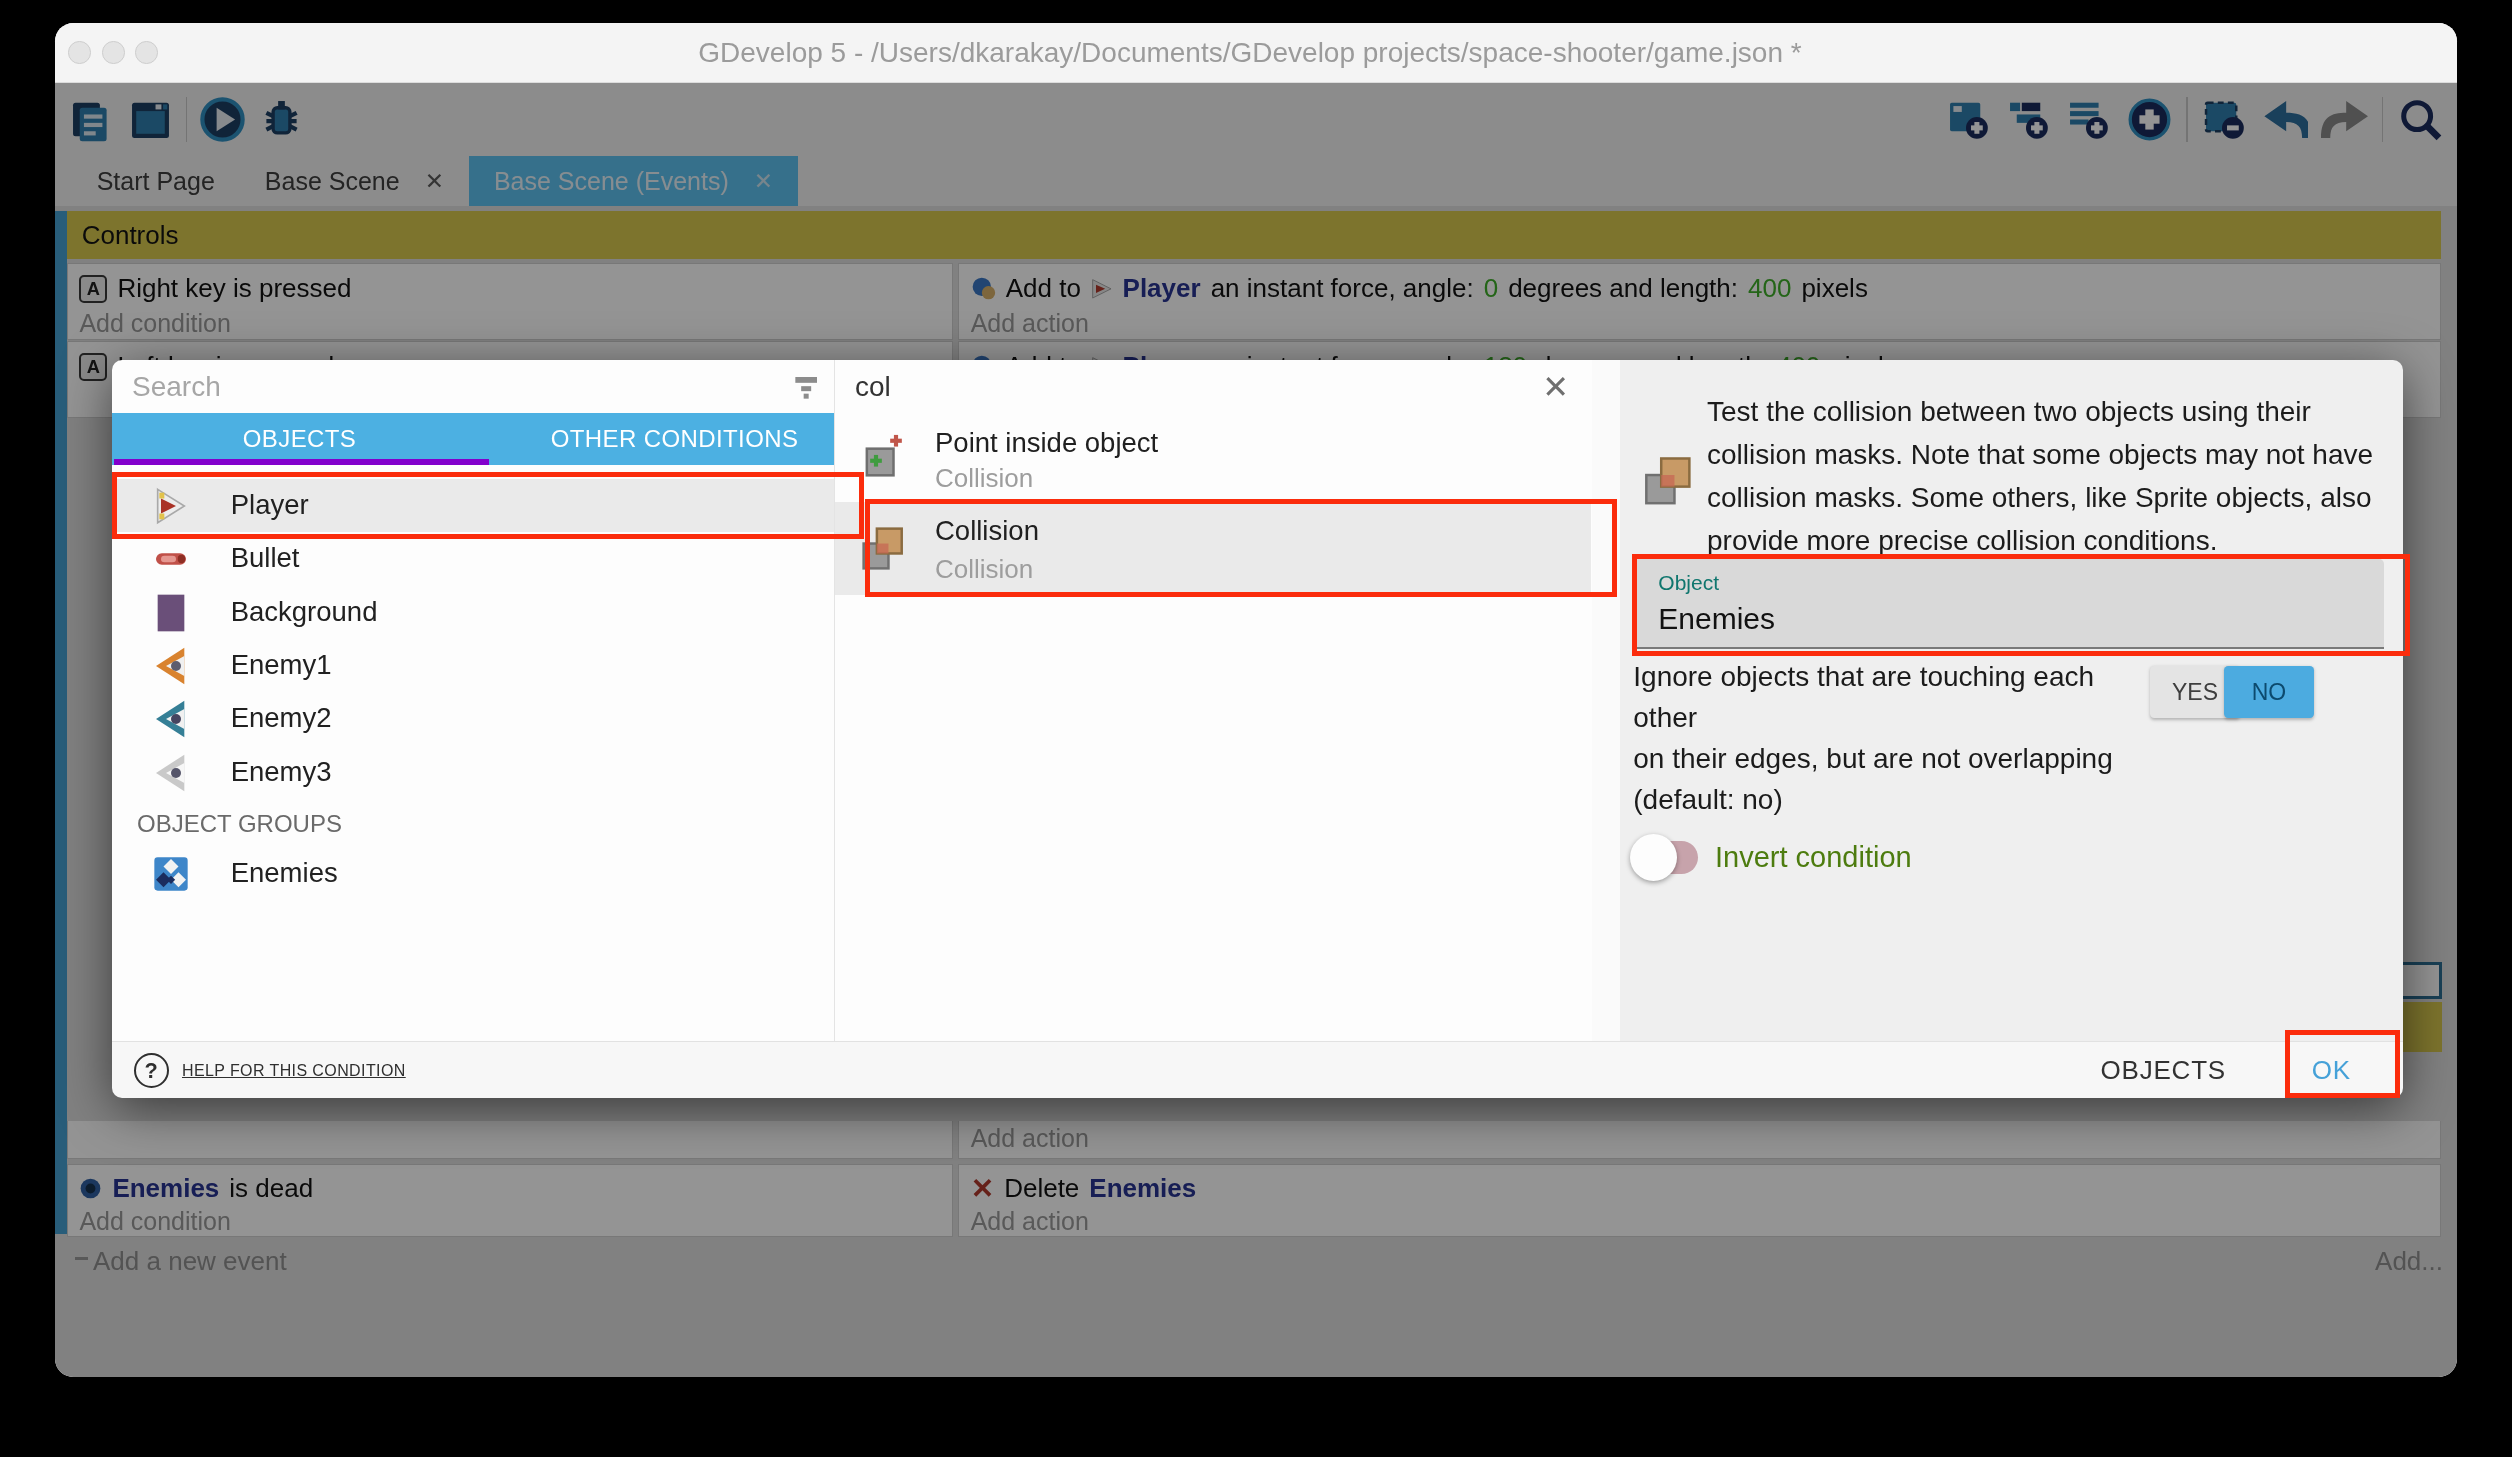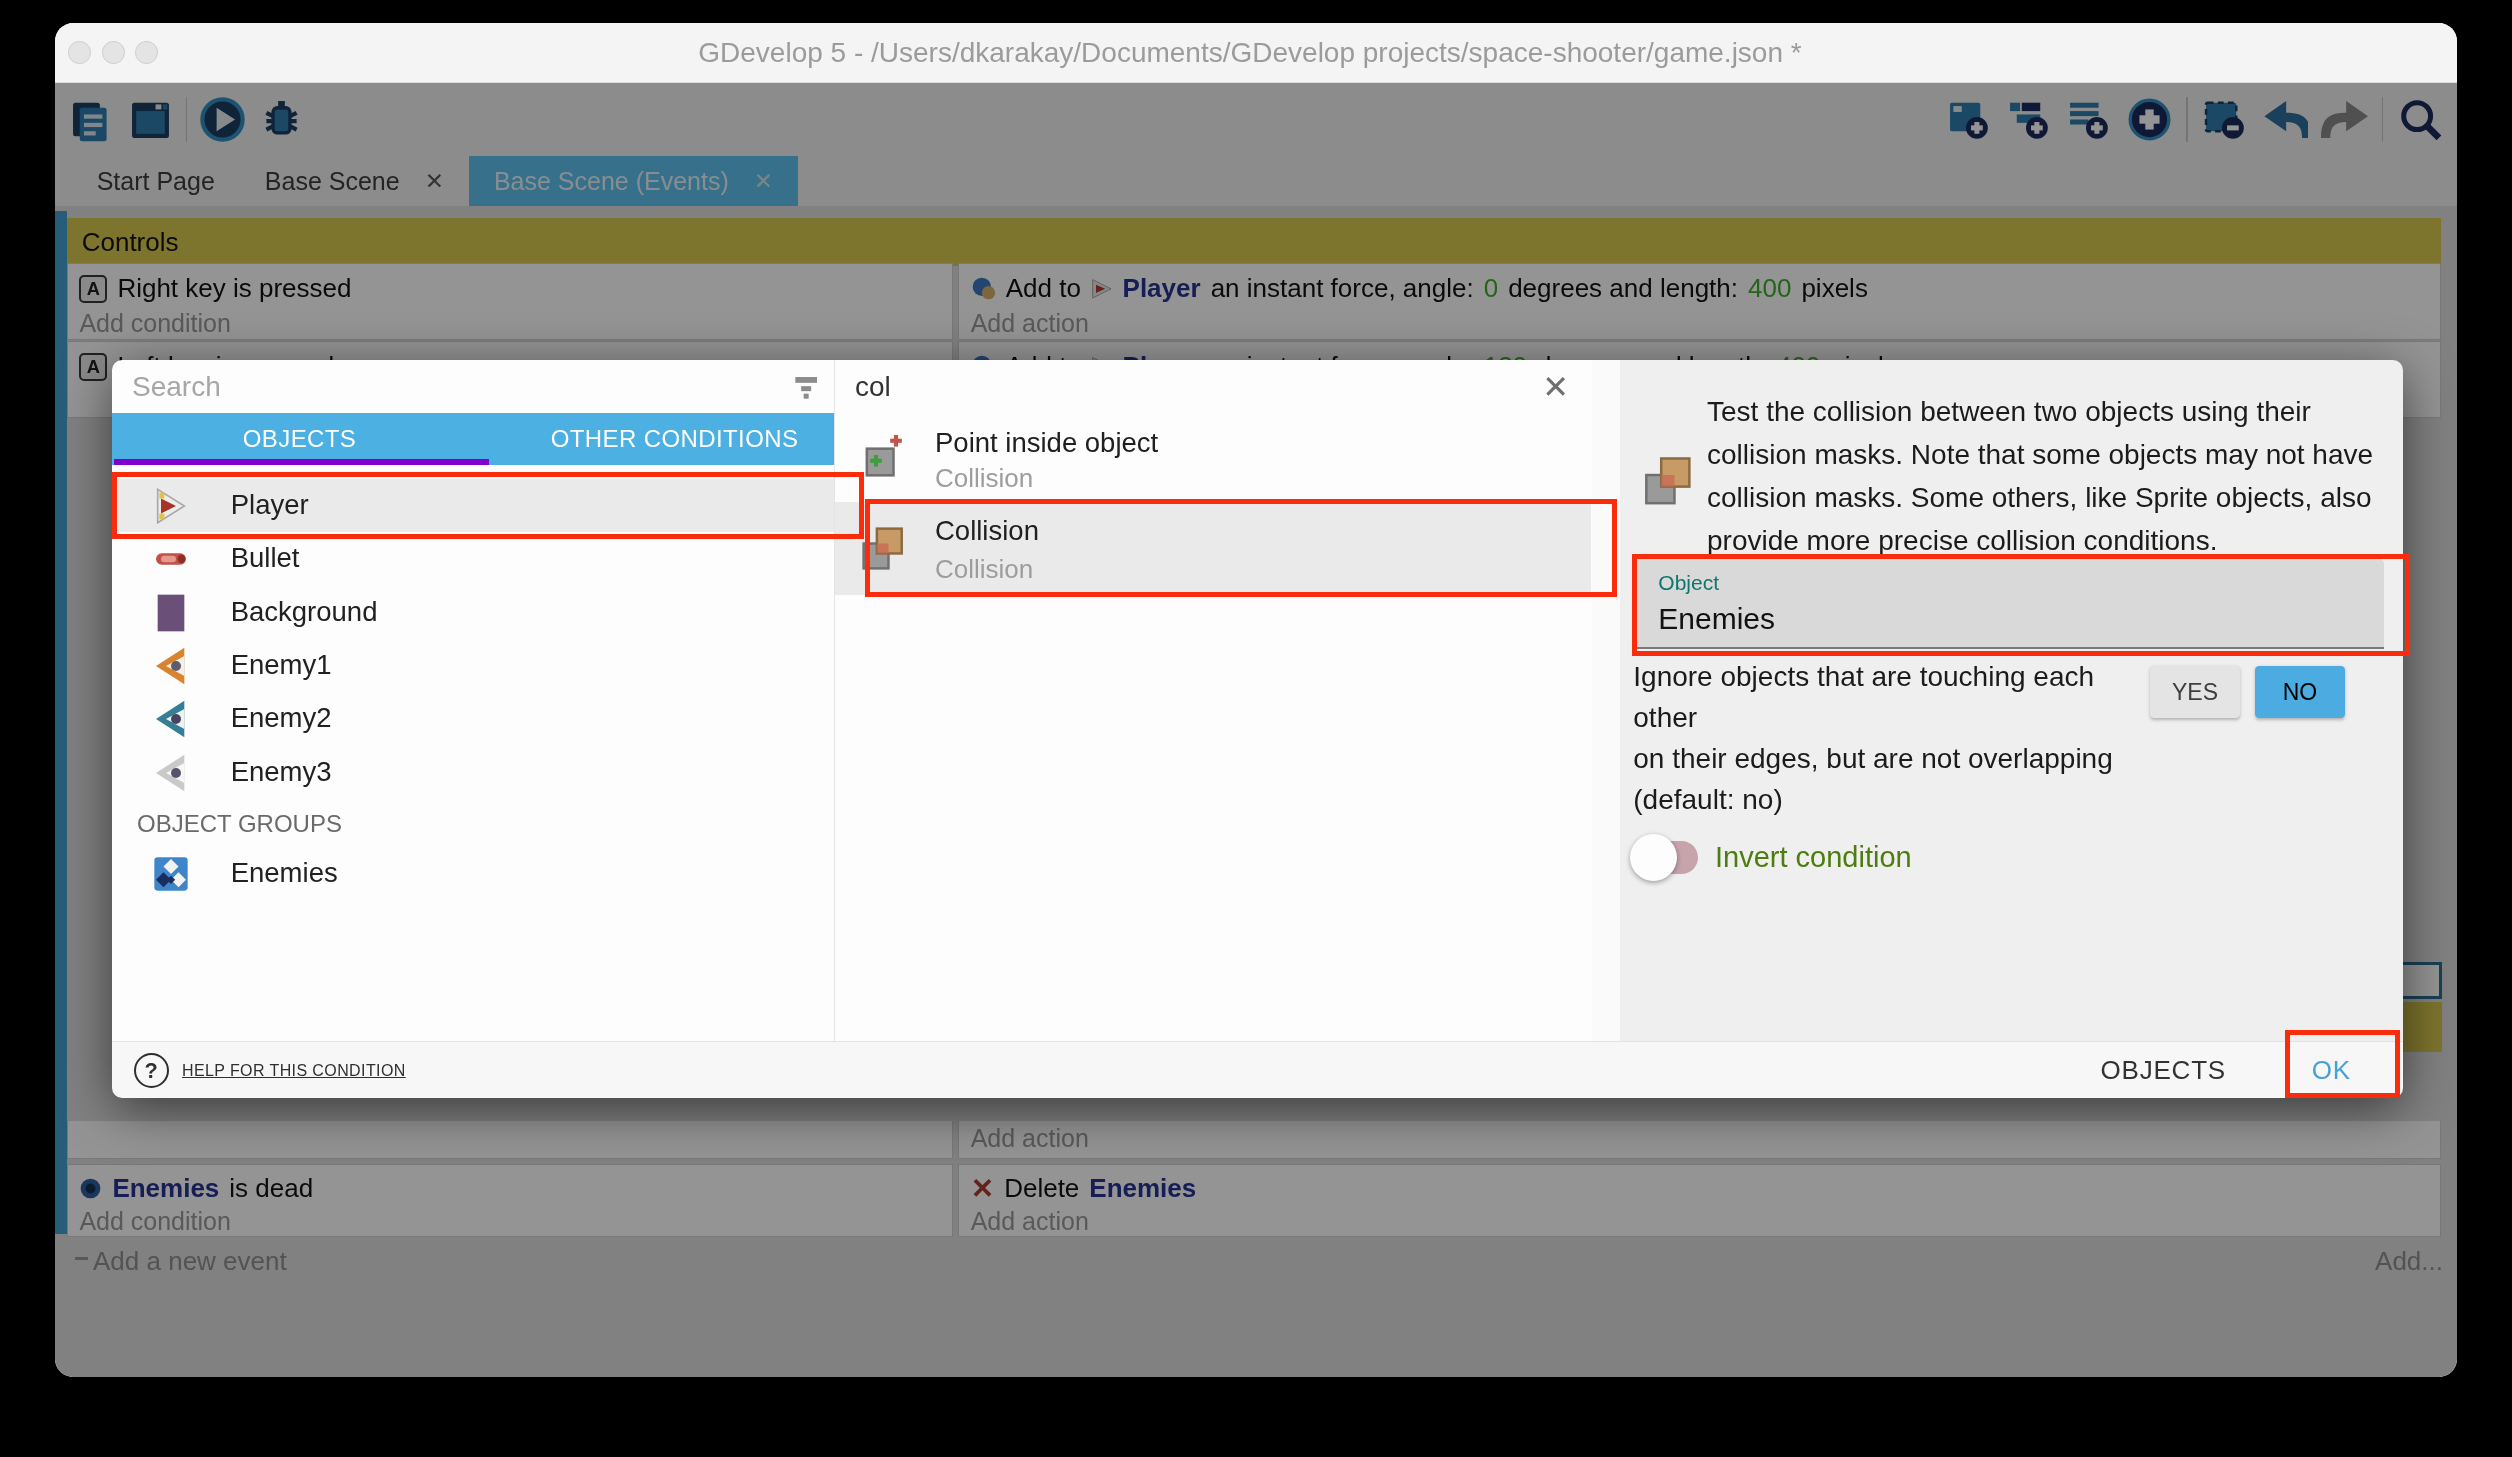--- a/index.html
+++ b/index.html
@@ -26,21 +26,21 @@
   
   .tabbar { position:absolute; left:0; top:133px; width:100%; height:50px; background:#f2f2f2; display:flex; padding-left:16.7px; }
   .tab { display:flex; align-items:center; padding:0 25px; font-size:25px; color:#3e3e3e; gap:25px; }
   .tab .tclose { font-size:23px; color:#5a5a5a; }
   .tab.active { background:#5ec2ef; color:#e8f3fa; }
   .tab.active .tclose { color:#cfe6f2; }
 
   
   .events { position:absolute; left:0; top:183px; width:100%; height:1171px; background:#dedede; }
   .leftbar { position:absolute; left:0; top:5px; width:11.7px; height:1023px; background:#46a0d2; }
-  .gheader { position:absolute; left:11.7px; top:12px; width:2374px; height:48px; background:#d8c84e;
+  .gheader { position:absolute; left:11.7px; top:5px; width:2374px; height:48px; background:#d8c84e;
              font-size:26px; color:#141414; line-height:48px; padding-left:15px; }
   .cell { position:absolute; background:#ffffff; border:1.7px solid #cfcfcf; }
   .cond { left:11.7px;  width:886px; }
   .act  { left:903px; width:1483px; }
   .r1 { top:57px;  height:77px; }
   .r2 { top:135px; height:77px; }
   .rp { top:915px; height:38px; border-top:none; }
   .r3 { top:958px; height:73px; }
   .line1 { position:absolute; left:11.7px; top:8.3px; height:33px; display:flex; align-items:center; gap:10px;
            font-size:26px; color:#121212; white-space:nowrap; }
@@ -98,21 +98,21 @@
   .desc-ic { position:absolute; left:23px; top:90px; }
   .desc-text { position:absolute; left:87px; top:30px; width:691px; font-size:28px; line-height:43px; color:#1b1b1b; }
   .objfield { position:absolute; left:13.3px; top:199px; width:751px; height:90px; background:#d9d9d9;
               border-radius:5px 5px 0 0; border-bottom:2.5px solid #7a7a7a; }
   .objfield .flabel { position:absolute; left:25px; top:11.7px; font-size:21px; color:#0f766e; }
   .objfield .fvalue { position:absolute; left:25px; top:43px; font-size:30px; color:#121212; }
   .ignore-text { position:absolute; left:13.3px; top:296px; width:521px; font-size:28px; line-height:41px; color:#1b1b1b; }
   .btn { position:absolute; top:306px; width:90px; height:52px; border-radius:4.2px; display:flex; align-items:center;
          justify-content:center; font-size:23px; box-shadow:0 1.7px 3.3px rgba(0,0,0,0.25); cursor:pointer; }
   .btn-yes { left:530px; background:#e4e4e4; color:#3e3e3e; }
-  .btn-no  { left:635px; background:#4cabe0; color:#000000; }
+  .btn-no  { left:604px; background:#4cabe0; color:#0c4a6e; }
   .toggle-track { position:absolute; left:13.3px; top:481px; width:65px; height:33px; border-radius:16.7px; background:#c7a3ab; }
   .toggle-knob { position:absolute; left:-3.3px; top:-6.7px; width:47px; height:47px; border-radius:50%; background:#fdfdfd;
                  box-shadow:0 1.7px 5px rgba(0,0,0,0.35); }
   .invert-label { position:absolute; left:95px; top:481px; font-size:29px; color:#4d7c0f; }
 
   .help-group { position:absolute; left:21.7px; top:0; height:57px; display:flex; align-items:center; gap:13.3px; cursor:pointer; }
   .help-circle { width:35px; height:35px; border:2.5px solid #2f2f2f; border-radius:50%; display:flex; align-items:center;
                  justify-content:center; font-size:21.7px; font-weight:bold; color:#2f2f2f; }
   .help-label { font-size:16px; color:#2f2f2f; letter-spacing:0.4px;text-decoration:underline; }
   .cancel-btn { position:absolute; right:177px; top:0; height:57px; display:flex; align-items:center;

